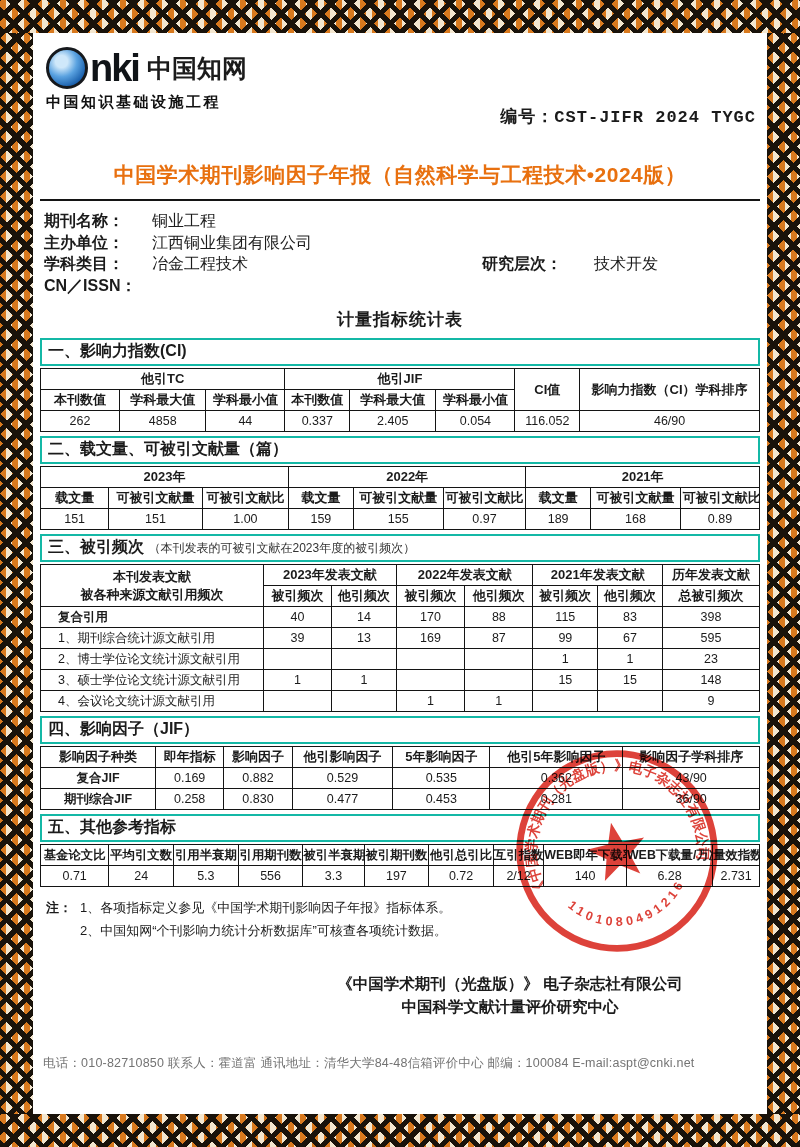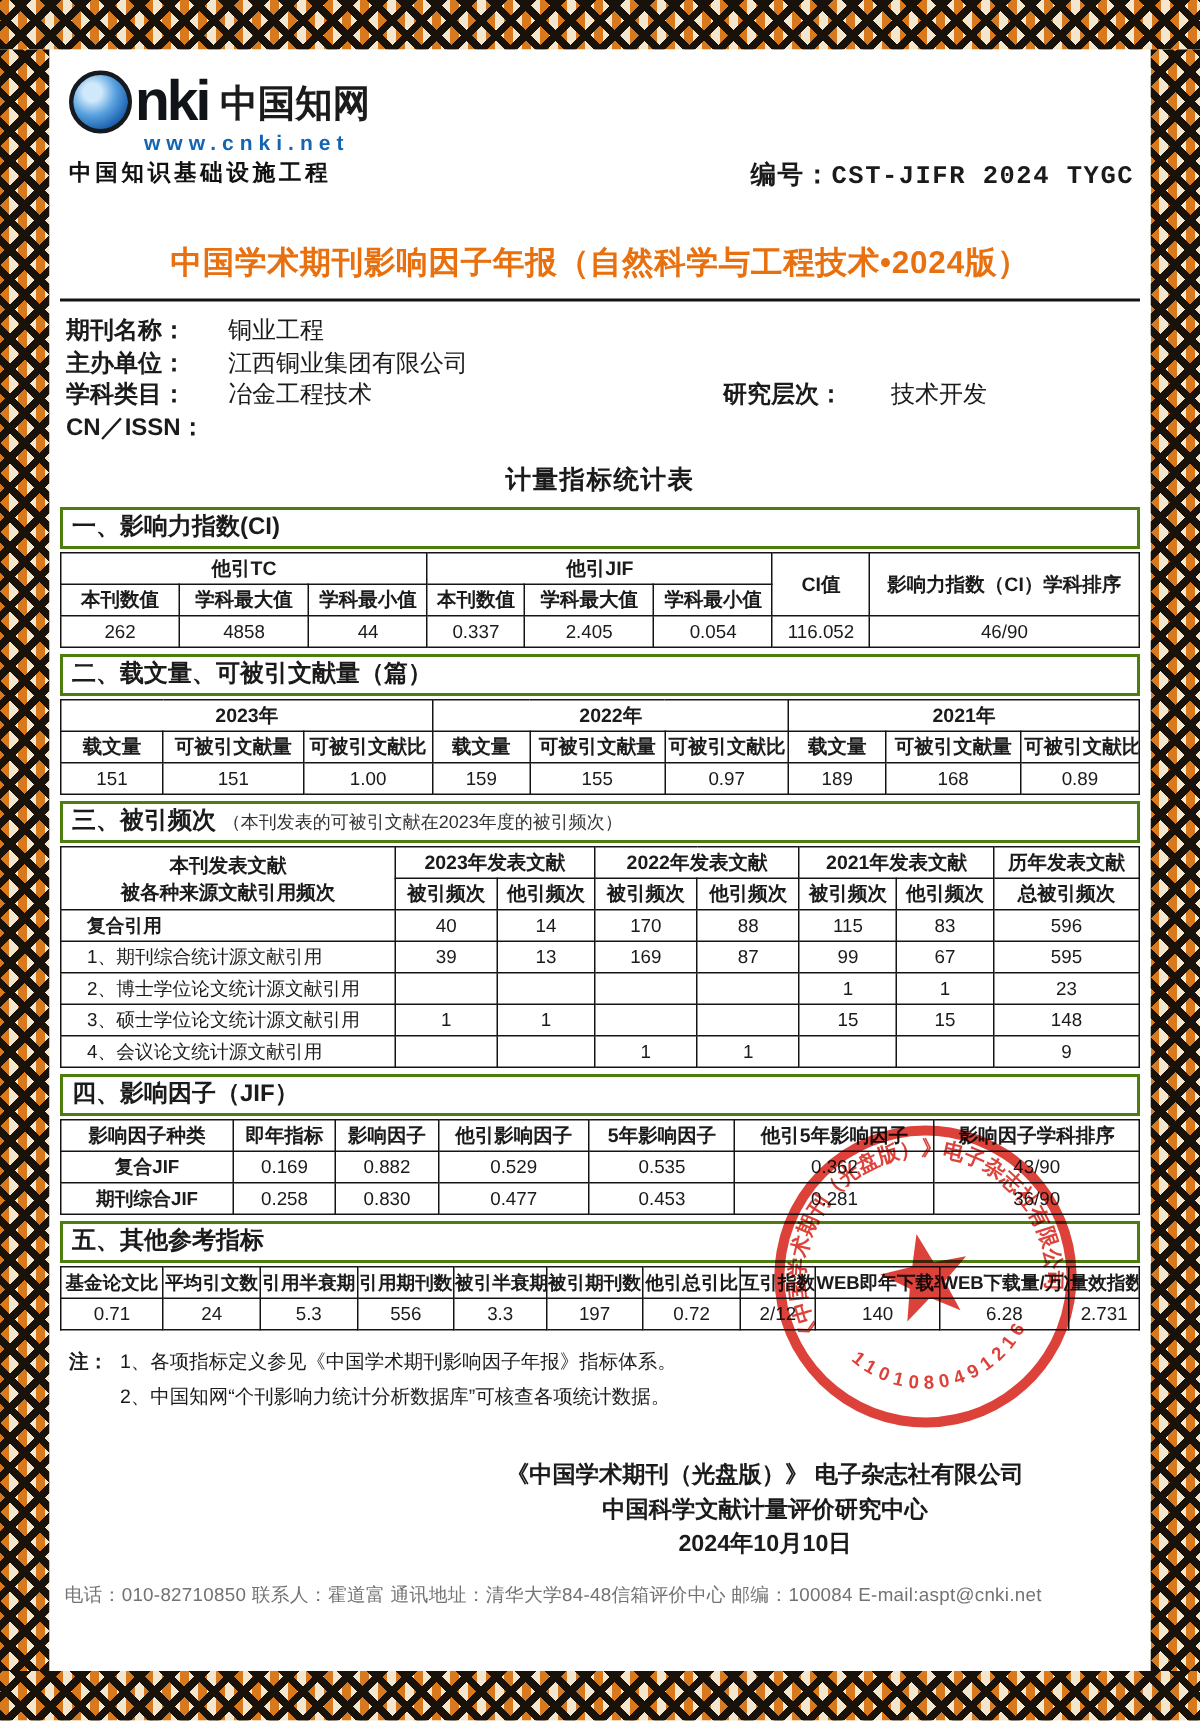--- a/index.html
+++ b/index.html
@@ -53,21 +53,21 @@
   .jrow { display:flex; }
   .jlabel { width:108px; font-weight:bold; flex:0 0 auto; }
   .jval  { font-weight:500; }
   .jval.w { width:248px; flex:0 0 auto; }
   .jlabel2 { width:112px; font-weight:bold; flex:0 0 auto; margin-left:82px; }
 
   .stats-title { text-align:center; font-size:17px; font-weight:bold; margin:12px 0 7px; letter-spacing:1px; }
 
   
   .sec {
-    border:2px solid #4d7c0f; padding:1px 6px 2px;
+    border:2px solid #14b8a6; padding:1px 6px 2px;
     font-weight:bold; font-size:16px; margin-top:4px;
   }
   .sec .note { font-weight:normal; font-size:12px; color:#333; }
   table { width:100%; border-collapse:collapse; table-layout:fixed; margin-top:2px;border-radius:13px; }
   th, td {
     border:1.6px solid #141414; text-align:center;
     padding:1px 2px; font-size:13px; height:21px;
     overflow:hidden; white-space:nowrap;
   }
   th { font-weight:bold; }
@@ -103,21 +103,20 @@
 
 <div class="page">
 
   <div class="hdr">
     <div class="logo">
       <div class="logo-top">
         <span class="globe"></span>
         <span class="nki">nki</span>
         <span class="logo-cn">中国知网</span>
       </div>
-      <div class="logo-url">www.cnki.net</div>
       <div class="logo-slogan">中国知识基础设施工程</div>
     </div>
     <div class="report-no"><span>编号：</span><span>CST-JIFR 2024 TYGC</span></div>
   </div>
 
   <div class="title">中国学术期刊影响因子年报（自然科学与工程技术•2024版）</div>
   <div class="rule"></div>
 
   <div class="jinfo">
     <div class="jrow">
@@ -258,21 +257,21 @@
       <th>总被引频次</th>
     </tr>
     <tr>
       <td class="lft b">复合引用</td>
       <td>40</td>
       <td>14</td>
       <td>170</td>
       <td>88</td>
       <td>115</td>
       <td>83</td>
-      <td>596</td>
+      <td>398</td>
     </tr>
     <tr>
       <td class="lft">1、期刊综合统计源文献引用</td>
       <td>39</td>
       <td>13</td>
       <td>169</td>
       <td>87</td>
       <td>99</td>
       <td>67</td>
       <td>595</td>
@@ -401,21 +400,20 @@
     <div class="n1">
       <span class="prefix">注：</span>
       <span>1、各项指标定义参见《中国学术期刊影响因子年报》指标体系。</span>
     </div>
     <div class="n2">2、中国知网“个刊影响力统计分析数据库”可核查各项统计数据。</div>
   </div>
 
   <div class="pub">
     <div>《中国学术期刊（光盘版）》 电子杂志社有限公司</div>
     <div>中国科学文献计量评价研究中心</div>
-    <div>2024年10月10日</div>
   </div>
 
   <svg class="stamp" width="212" height="212" viewBox="0 0 220 220">
     <g transform="rotate(-12 110 110)">
       <circle cx="110" cy="110" r="101" fill="none" stroke-width="7" stroke="#d9281e"></circle>
       <polygon points="110,80 117.6,101.5 140.4,102.1 122.4,116 128.8,137.9 110,125 91.2,137.9 97.6,116 79.6,102.1 102.4,101.5" fill="#d9281e"></polygon>
       <path id="stamp-arc-top" d="M 34 146 A 84 84 0 1 1 186 146" fill="none"></path>
       <path id="stamp-arc-bottom" d="M 36 132 A 77 77 0 0 0 184 132" fill="none"></path>
       <text font-size="14.5" font-weight="bold" fill="#d9281e">
         <textPath href="#stamp-arc-top" startOffset="50%" text-anchor="middle">《中国学术期刊（光盘版）》电子杂志社有限公司</textPath>

